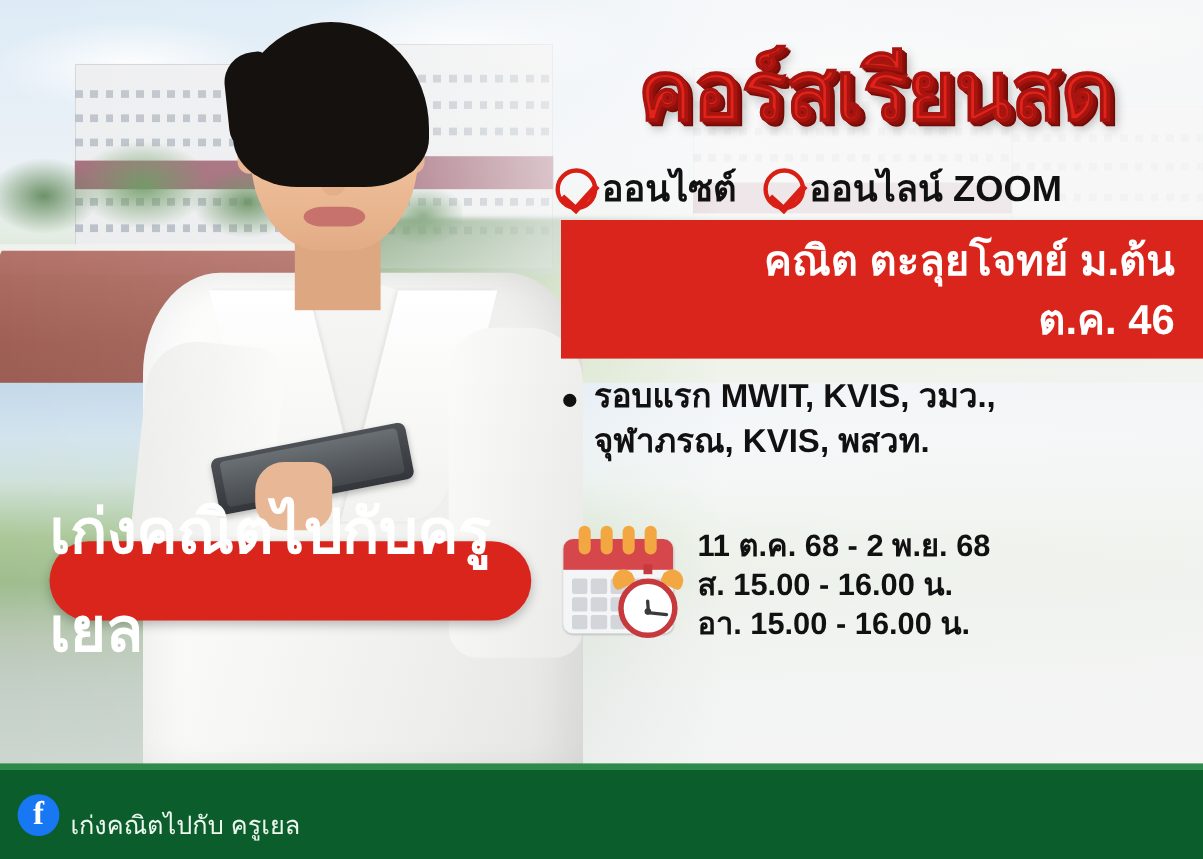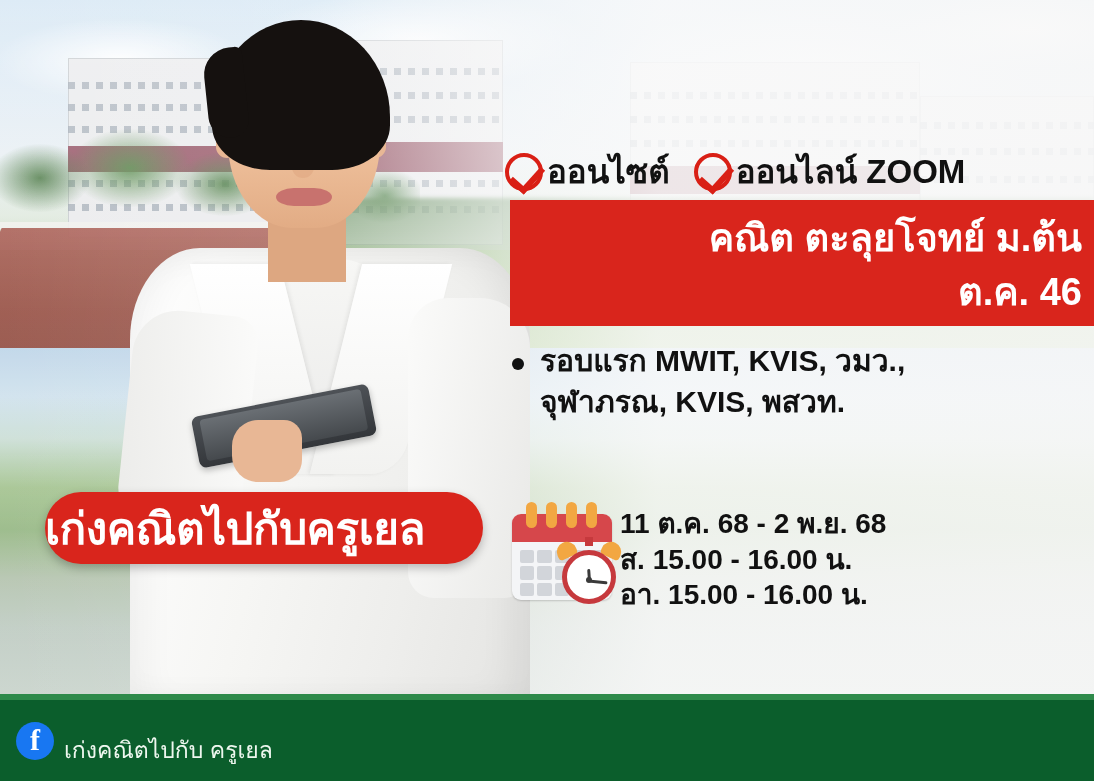--- a/index.html
+++ b/index.html
@@ -234,41 +234,41 @@
     content: ""; position: absolute; left: 8px; top: 3px;
     width: 14px; height: 26px;
     border: solid #d91f15; border-width: 0 6px 6px 0;
     transform: rotate(42deg);
   }
 
   
   .red-banner {
     position: absolute; left: 510px; top: 200px; width: 584px; height: 126px;
     background: #d9251c;
-    padding: 12px 12px 10px 20px;
+    padding: 12px 26px 10px 20px;
     color: #fff; text-align: right;
     font-size: 38px; font-weight: 700; line-height: 1.42;
   }
 
   
   .bullets {
     position: absolute; left: 512px; top: 340px; width: 582px;
     display: flex; gap: 16px;
     font-size: 30px; font-weight: 700; color: #111; line-height: 1.38;
   }
   .bullet-dot {
     flex: 0 0 auto; width: 12px; height: 12px; background: #111;
     border-radius: 50%; margin-top: 18px;
   }
   .bullets-lines { flex: 1; }
 
   
   .schedule {
     position: absolute; left: 508px; top: 474px; width: 586px;
-    display: flex; align-items: flex-start;  margin-top: 28px;
+    display: flex; align-items: center; gap: 14px;
   }
   .cal-icon { position: relative; width: 112px; height: 102px; flex: 0 0 auto; }
   .cal-body {
     position: absolute; left: 4px; top: 12px; width: 100px; height: 86px;
     background: #f4f5f7; border-radius: 9px; overflow: hidden;
     box-shadow: 0 1px 2px rgba(0,0,0,.18);
   }
   .cal-head {
     position: absolute; left: 0; top: 0; width: 100px; height: 28px;
     background: #d6474b;
@@ -307,21 +307,21 @@
   .clock-pin { position: absolute; left: 19px; top: 22px; width: 6px; height: 6px; background: #3a3a3a; border-radius: 50%; }
   .sched-lines {
     font-size: 28px; font-weight: 700; color: #111; line-height: 1.27; padding-top: 4px;
   }
 
   
   .pill {
     position: absolute; left: 45px; top: 492px; width: 438px; height: 72px;
     background: #d9251c; border-radius: 46px;
     display: flex; align-items: center; justify-content: flex-start;
-    color: #fff; font-size: 44px; font-weight: 700; letter-spacing: -.5px;
+    color: #fff; font-size: 56px; font-weight: 700; letter-spacing: -.5px;
     box-shadow: 0 4px 10px rgba(0,0,0,.25);
   }
 
   
   .footer-strip {
     position: absolute; left: 0; top: 694px; width: 1094px; height: 6px;
     background: #2e8a4a;
   }
   .footer {
     position: absolute; left: 0; top: 700px; width: 1094px; height: 81px;
@@ -442,20 +442,21 @@
     <div class="p-nose"></div>
     <div class="p-mouth"></div>
     <div class="p-glass">
       <div class="p-lens l"></div>
       <div class="p-bridge"></div>
       <div class="p-lens r"></div>
     </div>
     <div class="p-hair"></div>
   </div>
 
+  <div class="headline">คอร์สเรียนสด</div>
 
   <div class="check-row">
     <div class="chk-item">
       <span class="chk-circle"></span>
       <span>ออนไซต์</span>
     </div>
     <div class="chk-item">
       <span class="chk-circle"></span>
       <span>ออนไลน์ ZOOM</span>
     </div>

